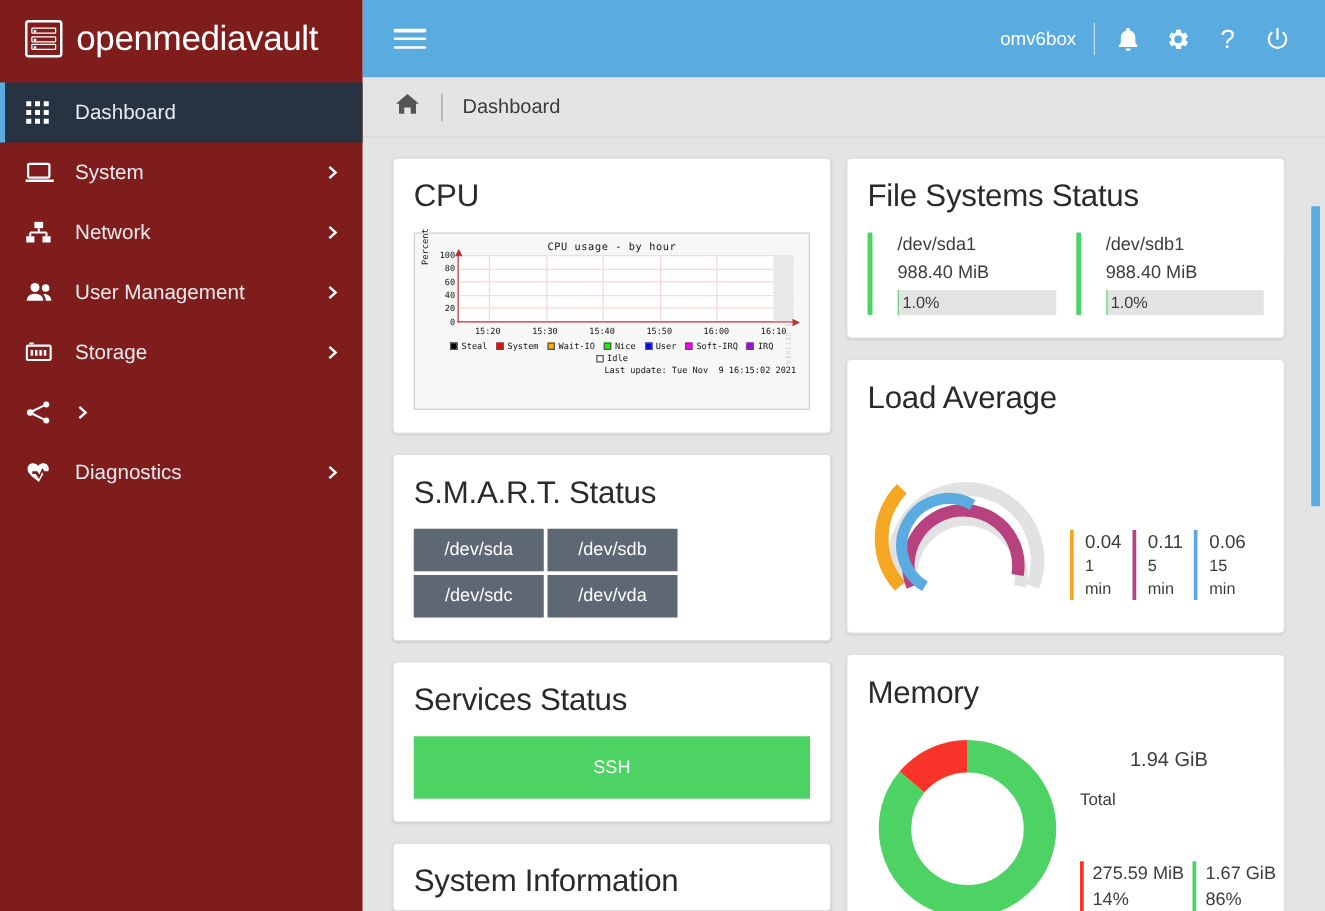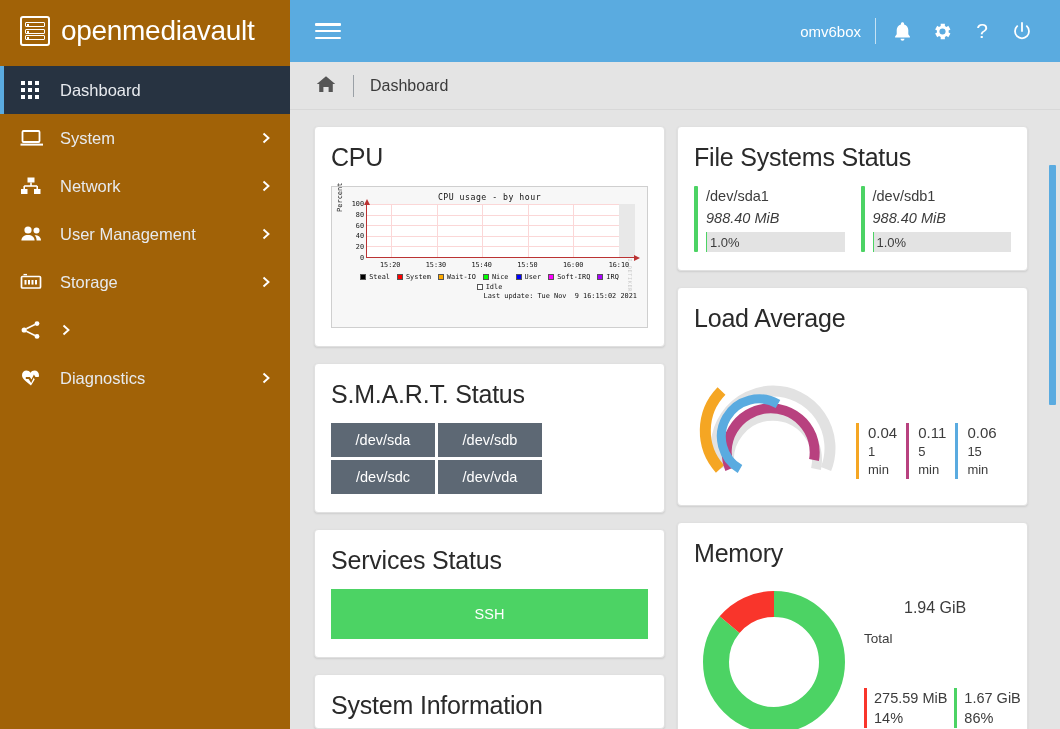--- a/index.html
+++ b/index.html
@@ -7,21 +7,21 @@
     width: 1060px; height: 729px;
     font-family: "Liberation Sans", sans-serif;
     overflow: hidden;
     background: #e4e4e4;
   }
   #app { position: relative; width: 1060px; height: 729px; display: flex; }
 
   
   #sidebar {
     width: 290px; height: 729px;
-    background: #a16207;
+    background: #7f1d1d;
     flex: 0 0 290px;
     display: flex; flex-direction: column;
     position: relative;
     z-index: 5;
   }
   #brand {
     height: 62px;
     display: flex; align-items: center;
     padding-left: 20px;
     gap: 11px;
@@ -230,25 +230,25 @@
   .svc-chip {
     background: #4cd364; color: #fff;
     height: 50px; width: 100%;
     display: flex; align-items: center; justify-content: center;
     font-size: 14.5px;
     cursor: pointer;
   }
 
   
   .fs-wrap { display: flex; gap: 16px; }
-  .fs-item { flex: 1 1 0; display: flex; gap: 8px; min-width: 0; }
+  .fs-item { flex: 1 1 0; display: flex; gap: 20px; min-width: 0; }
   .fs-bar-accent { width: 4px; background: #4cd364; flex: 0 0 4px; border-radius:1px; }
   .fs-body { flex: 1 1 auto; min-width: 0; }
   .fs-name { font-size: 14.5px; color: #3c3c3c; line-height: 1.5; }
-  .fs-size { font-size: 14.5px; color: #3c3c3c; line-height: 1.5; font-style: italic; }
+  .fs-size { font-size: 14.5px; color: #3c3c3c; line-height: 1.5; }
   .fs-usage {
     position: relative; height: 20px; background: #e3e3e3;
     margin-top: 2px; overflow: hidden;
   }
   .fs-usage .fill { position:absolute; left:0; top:0; bottom:0; background:#4cd364; }
   .fs-usage .txt {
     position: absolute; left: 4px; top: 50%; transform: translateY(-50%);
     font-size: 13px; color: #3c3c3c;
   }
 

